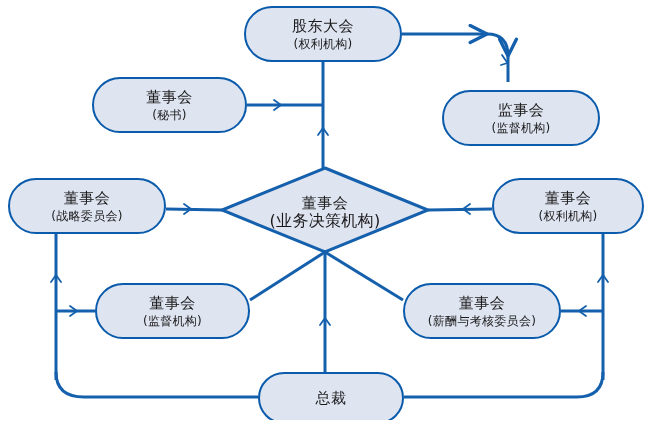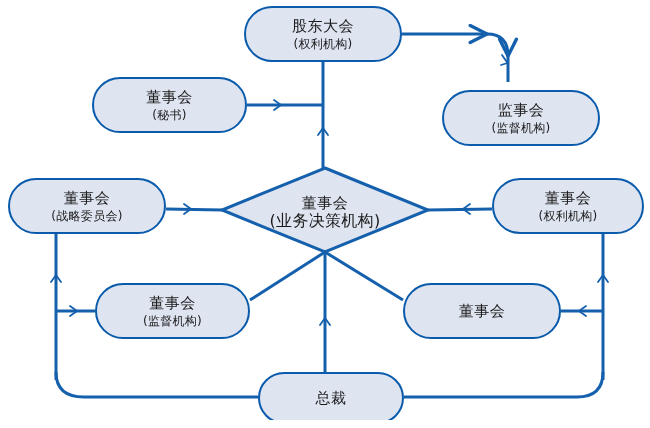--- a/index.html
+++ b/index.html
@@ -161,19 +161,20 @@
     <div class="line2">(权利机构)</div>
   </div>
 
   <div class="node" style="left:95px; top:283px; width:155px; height:56px;">
     <div class="line1">董事会</div>
     <div class="line2">(监督机构)</div>
   </div>
 
   <div class="node" style="left:403px; top:283px; width:158px; height:56px;">
     <div class="line1">董事会</div>
+    <div class="line2">(薪酬与考核委员会)</div>
   </div>
 
   <div class="node single" style="left:258px; top:372px; width:146px; height:52px;">
     <div class="line1">总裁</div>
   </div>
 
 </div>
 
 </body></html>

